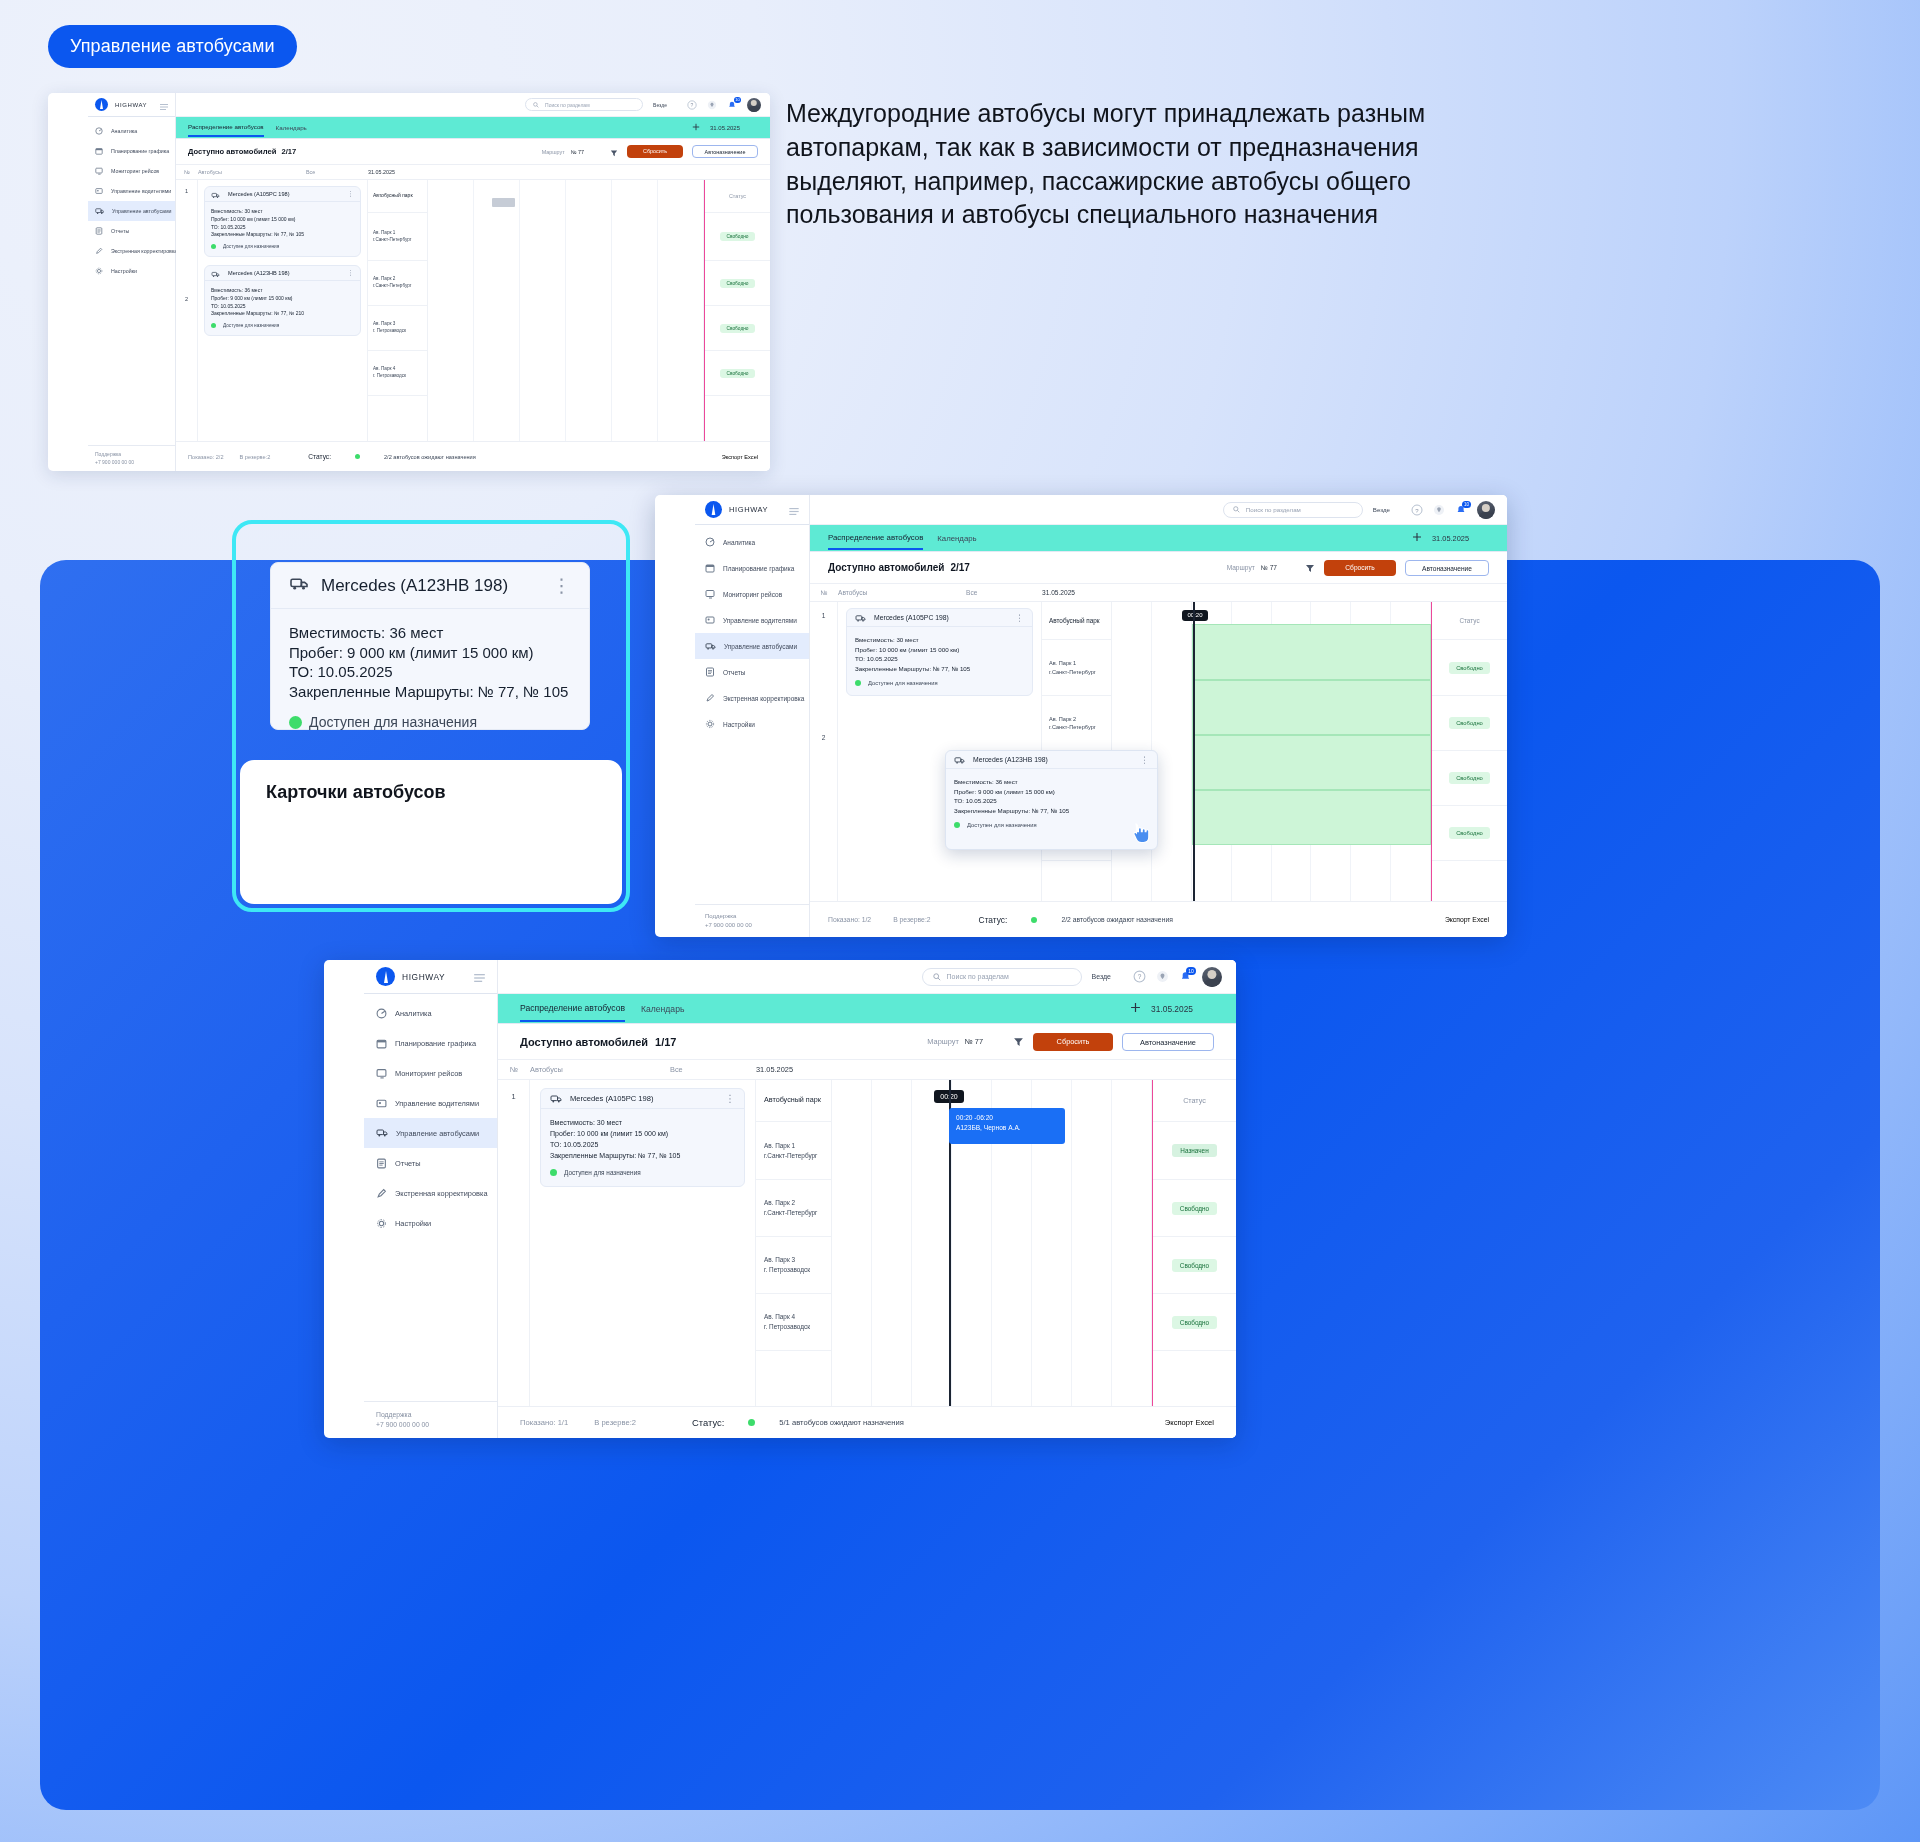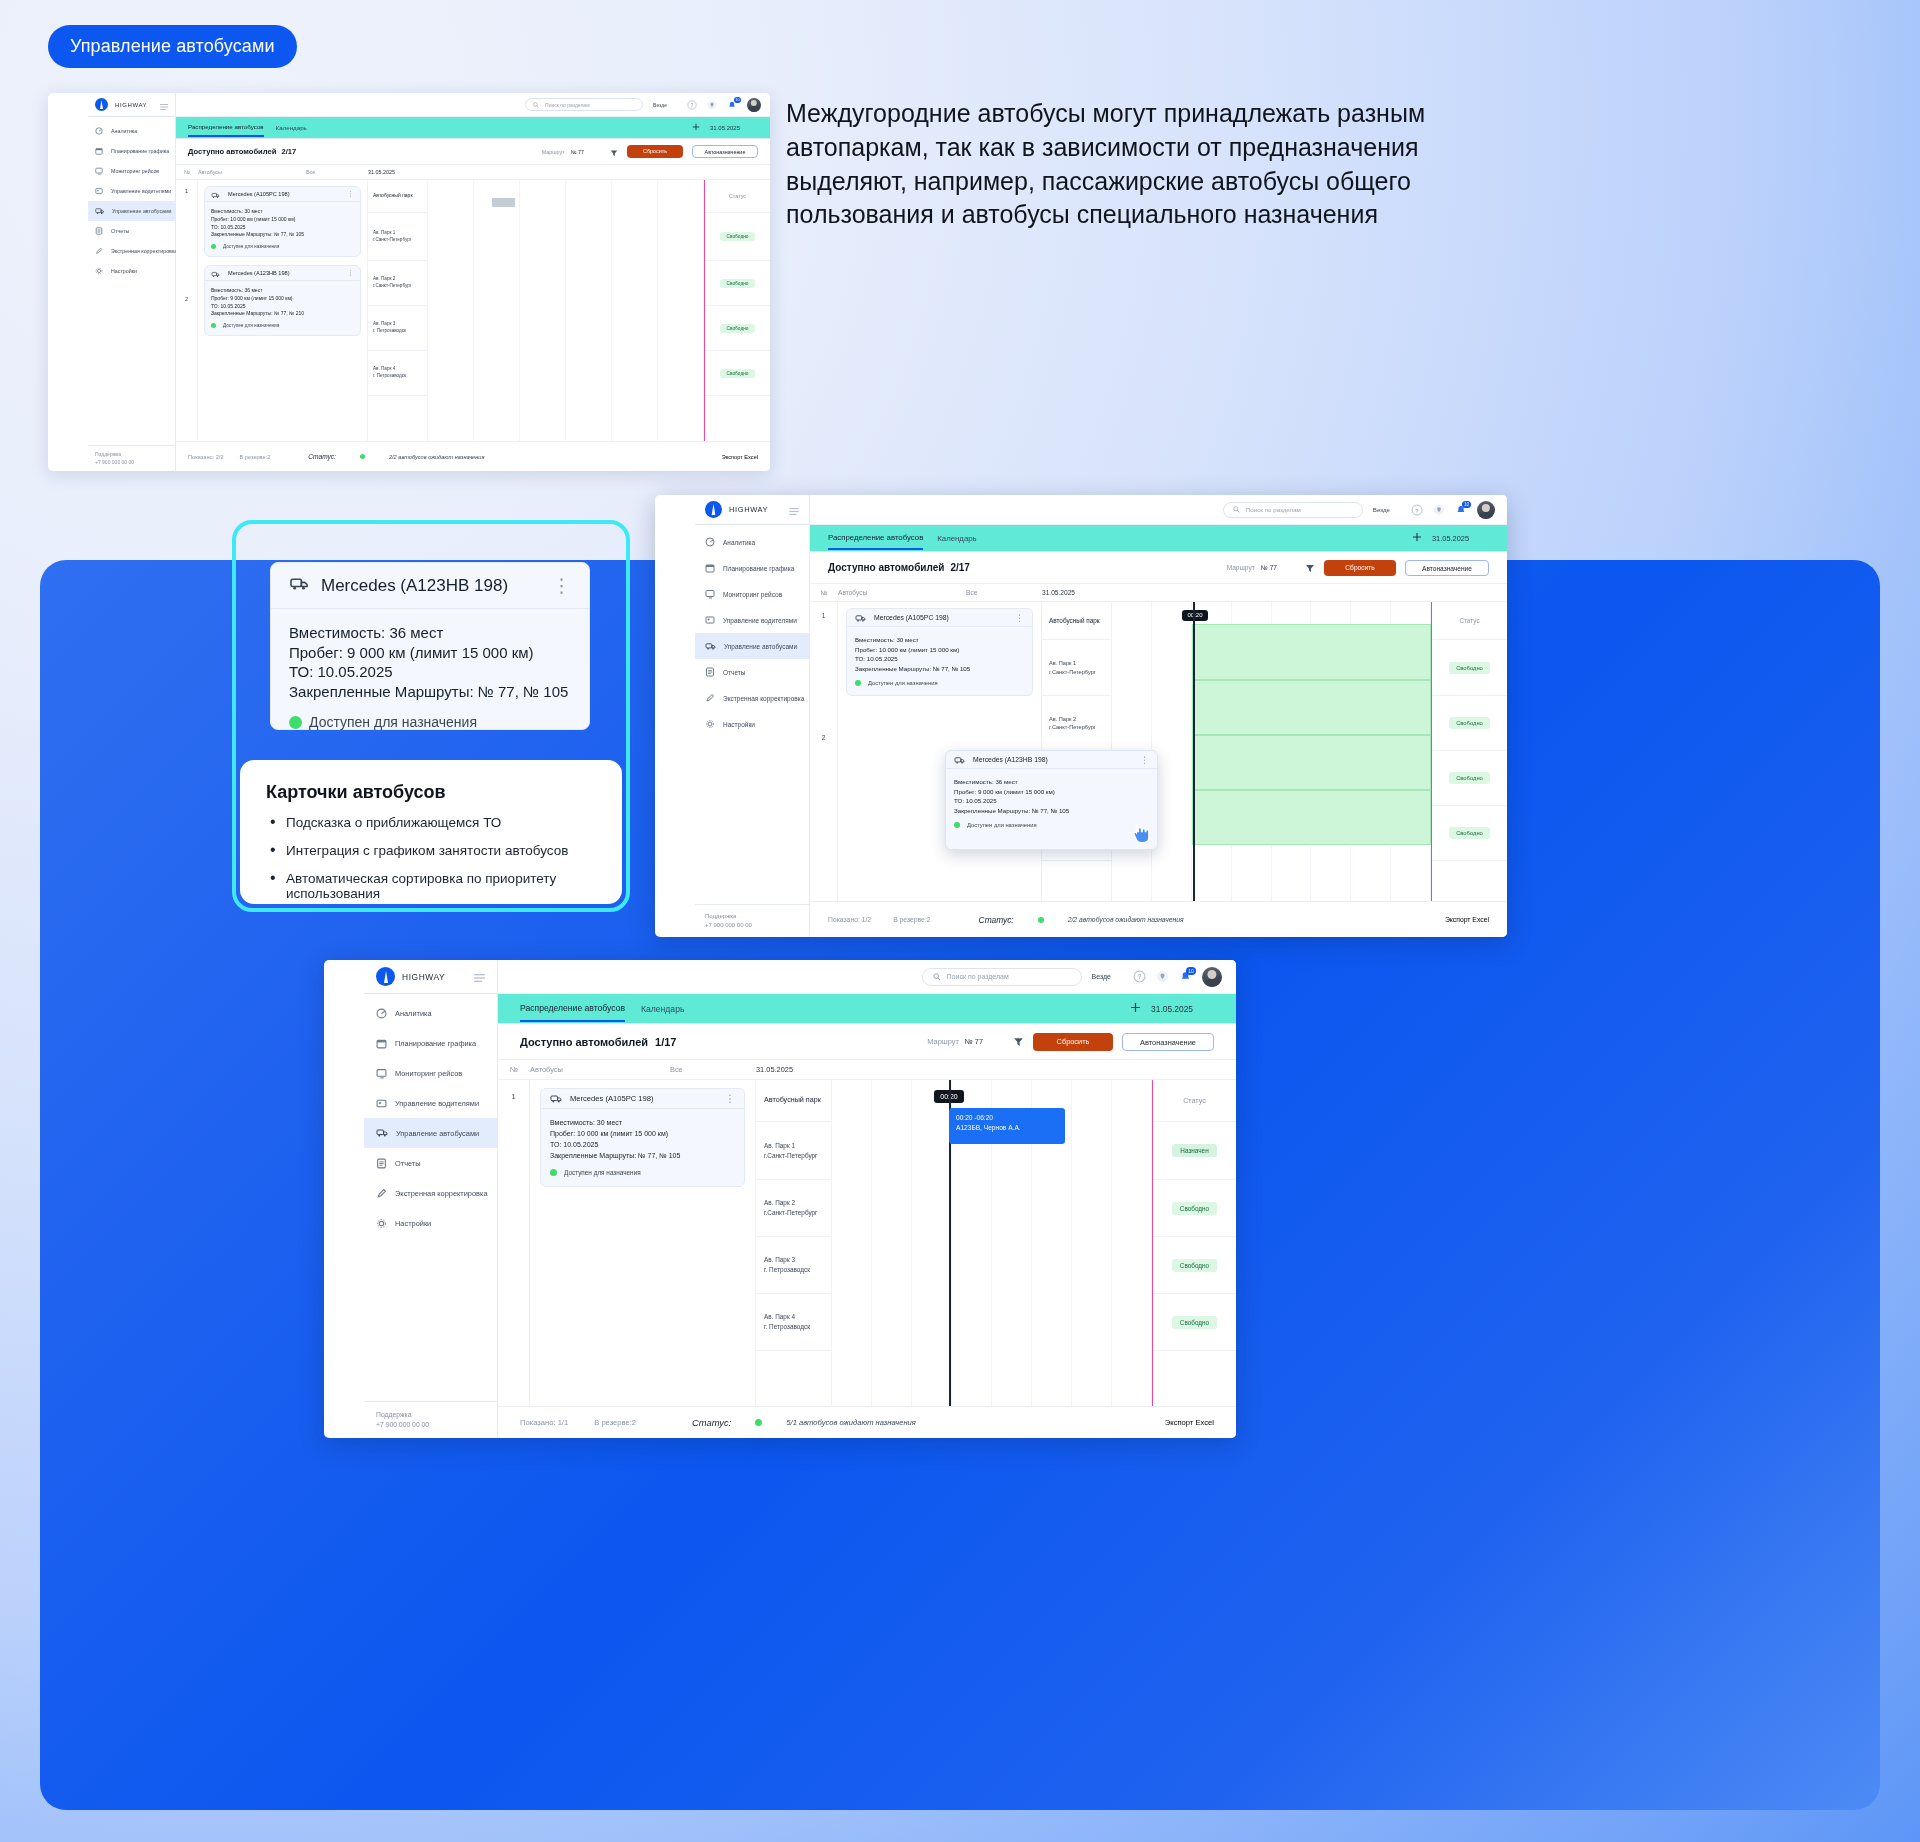--- a/index.html
+++ b/index.html
@@ -103,21 +103,21 @@
   .pill-assigned { background: #d6f2e0; color: #17703a; border-radius: 3px; }
   .ruler { position: absolute; left:0; right:0; top:0; display: flex; }
   .tickcol { flex: 1 1 0; border-right: 1px solid #f0f3f8; }
 
   .chip-time { position: absolute; background: #10161f; color: #fff; border-radius: 3px; text-align: center; }
   .nowline { position: absolute; top: 0; bottom: 0; width: 2px; background: #1b2433; }
   .greenband { position: absolute; background: #cdf5d7; border: 1px solid #a5e6b8; }
   .assignblock { position: absolute; background: #1a6ff5; color: #fff; border-radius: 3px; }
 
   .footer { display: flex; align-items: center; border-top: 1px solid #eceff5; background: #fff; color: #5b6explicit; }
-  .footer .statusgrp { display: flex; align-items: center; gap: 24px; font-style: italic; }
+  .footer .statusgrp { display: flex; align-items: center; gap: 24px; }
   .footer .export { margin-left: auto; color: #5b6explicit; }
   .muted { color: #8a94a6; }
 
   
   .callout {
     position: absolute; left: 232px; top: 520px; width: 398px; height: 392px;
     border: 4px solid #3ee8f5; border-radius: 20px;
   }
   .bigcard {
     position: absolute; left: 270px; top: 562px; width: 320px; height: 168px;
@@ -779,25 +779,20 @@
       <div>Закрепленные Маршруты: № 77, № 105</div>
     </div>
     <div class="avail">
       <span class="dot-green"></span>
       <span>Доступен для назначения</span>
     </div>
   </div>
 
   <div class="notecard">
     <h3>Карточки автобусов</h3>
-    <ul>
-      <li>Подсказка о приближающемся ТО</li>
-      <li>Интеграция с графиком занятости автобусов</li>
-      <li>Автоматическая сортировка по приоритету использования</li>
-    </ul>
   </div>
 
   <div class="win w3">
     <div class="wrow">
       <div class="sidebar" style="width:134px">
         <div class="brand" style="height:34px;padding:0 12px">
           <span class="logo" style="width:19px;height:19px">
             <svg width="10" height="12" viewBox="0 0 7 9">
                 <path d="M3.5 0 L5 9 H2 Z" fill="#fff"></path>
               </svg>

